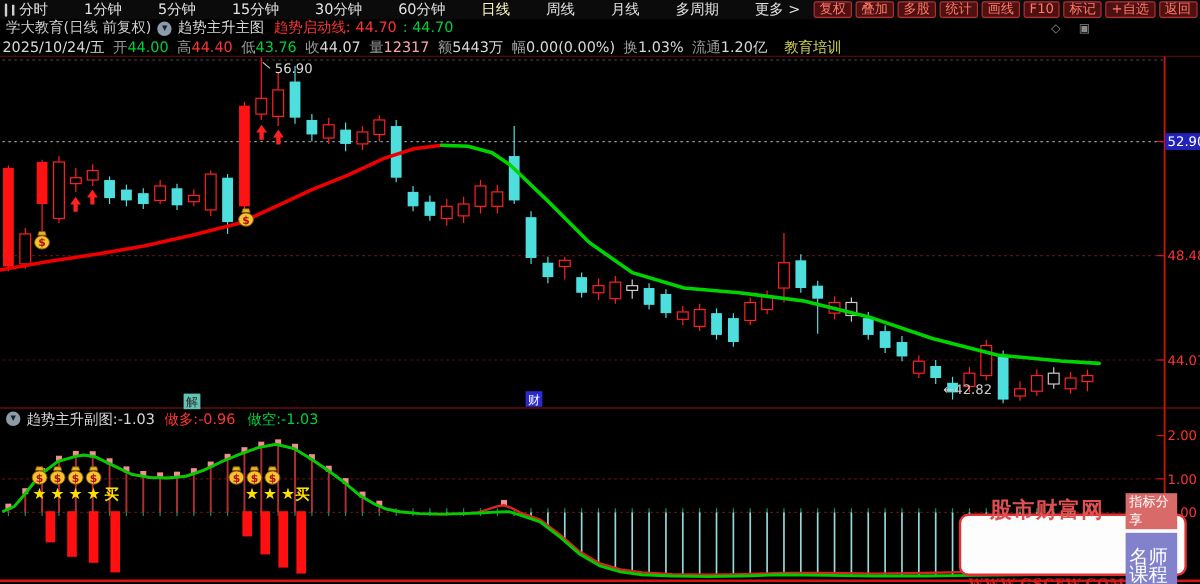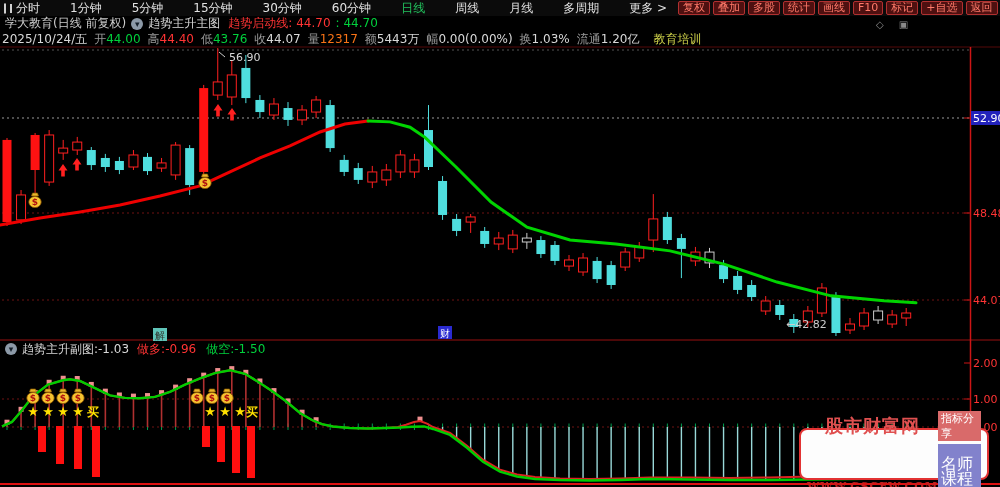--- a/index.html
+++ b/index.html
@@ -5,34 +5,34 @@
   html,body{margin:0;padding:0;background:#000;}
   .screen{position:relative;width:1000px;height:487px;background:#000;overflow:hidden;
           font-family:"DejaVu Sans",sans-serif;-webkit-font-smoothing:none;}
   
   .toolbar{position:absolute;top:0;left:0;right:0;height:16px;display:flex;align-items:center;
            background:#0b0b0b;font-size:12px;line-height:16px;}
   .win-icon{width:11px;height:9px;border:1px solid #cfcfcf;border-radius:2px;margin:0 4px 0 4px;position:relative;}
   .win-icon:before{content:"";position:absolute;left:5px;top:0;bottom:0;width:2px;background:#cfcfcf;}
   .tb-sep{width:1px;height:12px;background:#3a3a3a;margin-right:6px;}
   .period{color:#e2e2e2;margin-right:11px;cursor:default;white-space:nowrap;}
-  .period.active{color:#22c55e;}
+  .period.active{color:#fef9c3;}
   .tb-spacer{flex:1;}
   .tb-btn{background:#4e1010;border:1px solid #b03030;border-radius:2px;color:#ff7a6a;
           font-size:11px;line-height:12px;height:14px;padding:0 4px;margin-right:3px;white-space:nowrap;
           font-family:"DejaVu Sans",sans-serif;}
   
   .row2{position:absolute;top:16px;left:0;right:0;height:15px;display:flex;align-items:center;
         font-size:12px;line-height:15px;color:#cccccc;white-space:nowrap;}
   .row3{position:absolute;top:31px;left:0;right:0;height:16px;display:flex;align-items:center;
         font-size:12px;line-height:16px;white-space:nowrap;}
   .chev-circle{display:inline-block;width:12px;height:12px;border-radius:50%;background:#8d9aa8;color:#15202b;
                font-size:9px;line-height:12px;text-align:center;margin:0 5px;}
   .c-red{color:#ff3434;} .c-green{color:#00d03c;} .c-white{color:#d8d8d8;text-align:right;}
-  .c-yellow{color:#f97316;}
+  .c-yellow{color:#fca5a5;}
   .lbl{color:#9a9a9a;margin-left:7px;}
   .sector{color:#cfd24a;margin-left:14px;}
   .row2 .mini-icons{position:absolute;left:876px;top:1px;color:#8a8a8a;font-size:10px;letter-spacing:6px;}
   
   svg{position:absolute;top:0;left:0;}
   svg text{font-family:"DejaVu Sans",sans-serif;}
   
   .subhdr{position:absolute;top:341px;left:0;height:16px;display:flex;align-items:center;
           font-size:12px;line-height:16px;color:#d8d8d8;white-space:nowrap;z-index:3;}
   
@@ -647,21 +647,21 @@
       </g>
   </svg>
 
   <div class="subhdr">
     <span class="chev-circle">▾</span>
     <span>趋势主升副图</span>
     <span class="c-white"> :-1.03</span>
     <span class="c-red" style="margin-left:8px">做多:</span>
     <span class="c-red">-0.96</span>
     <span class="c-green" style="margin-left:10px">做空:</span>
-    <span class="c-green">-1.50</span>
+    <span class="c-green">-1.03</span>
   </div>
 
   <div class="watermark">
     <div class="wm-left">
       <div class="wm-title">股市财富网</div>
       <div class="wm-url">WWW.GSCFW.COM</div>
     </div>
     <div class="wm-right">
       <div class="wm-badge1">指标分享</div>
       <div class="wm-badge2">名师课程</div>

